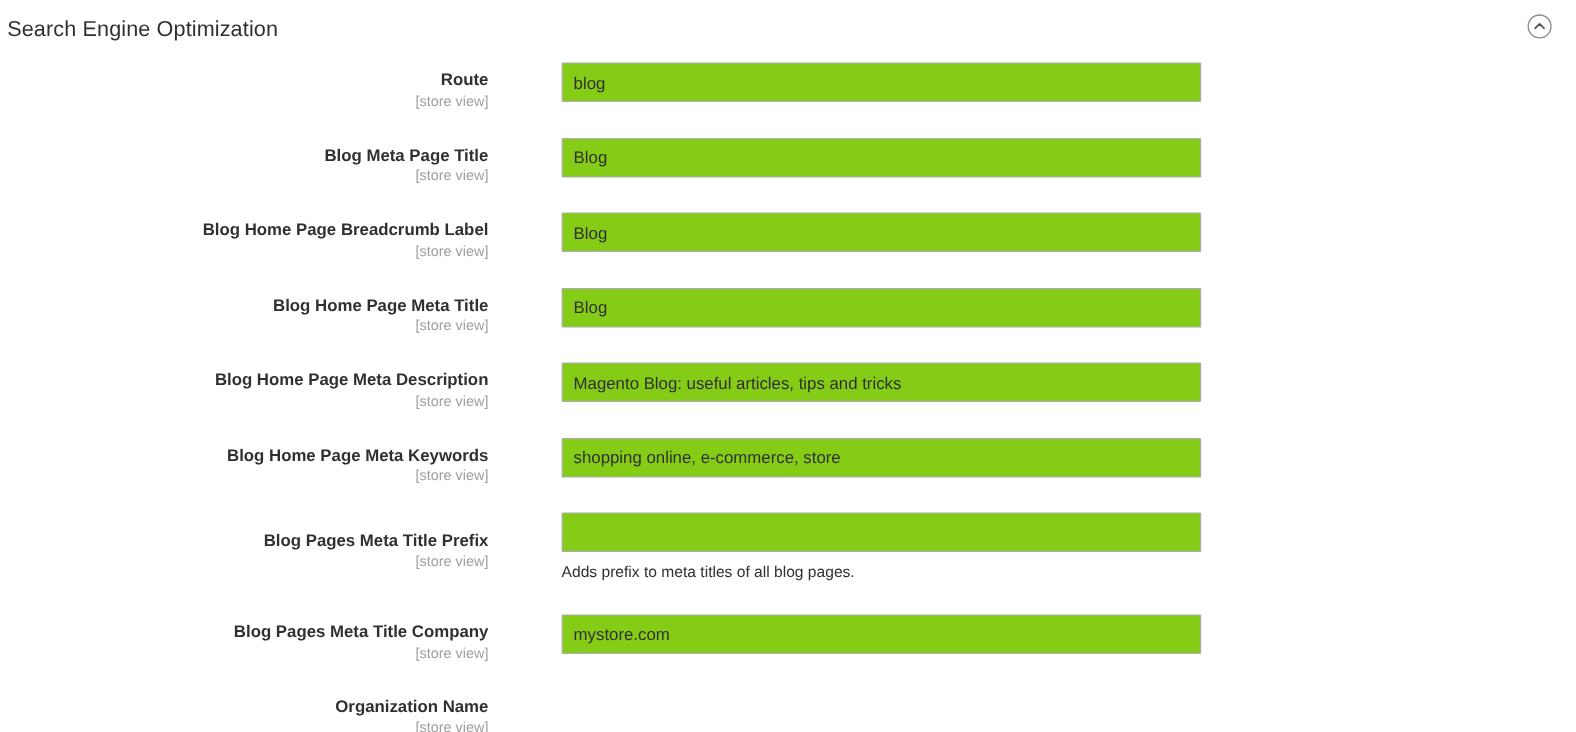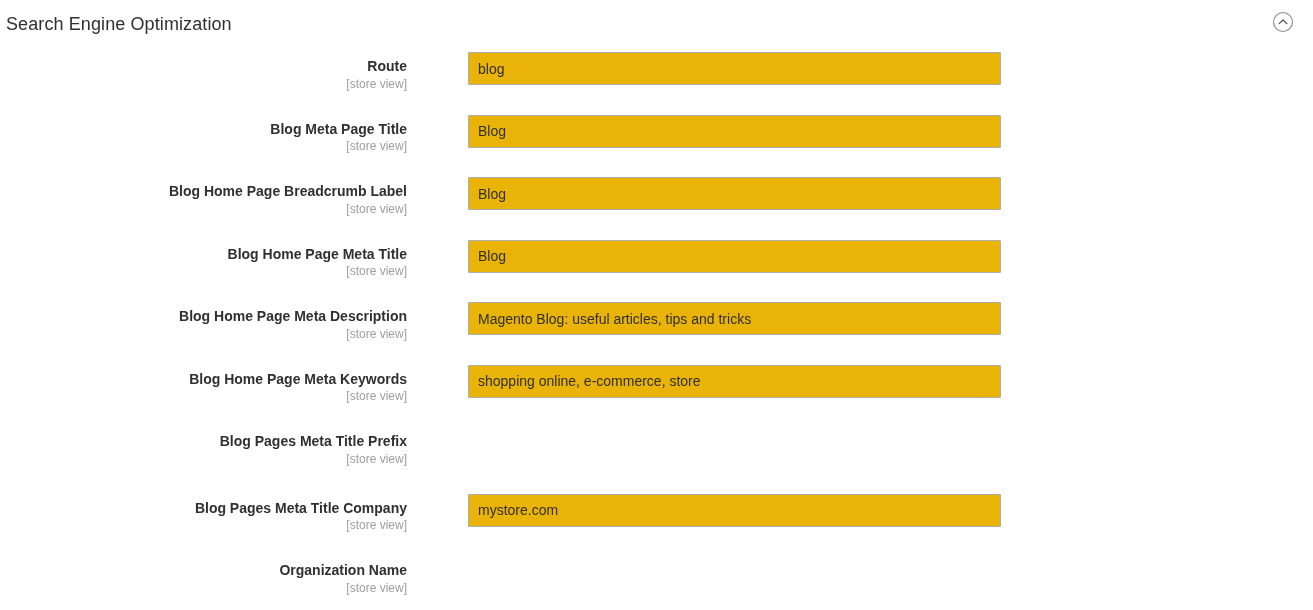--- a/index.html
+++ b/index.html
@@ -86,21 +86,21 @@
     width: 533px;
     flex: 0 0 533px;
   }
   .field-input {
     display: block;
     width: 533px;
     height: 33px;
     padding: 0 9px;
     border: 1px solid #adadad;
     border-radius: 1px;
-    background: #eab308;
+    background: #84cc16;
     font-family: "Liberation Sans", sans-serif;
     font-size: 14px;
     color: #303030;
     line-height: 31px;
     outline: none;
   }
   .field-input::placeholder { color: #a6a6a6; }
   .field-note {
     margin-top: 9px;
     font-size: 13px;
@@ -181,20 +181,24 @@
     <div class="field-control-col">
       <input class="field-input" type="text" value="shopping online, e-commerce, store" style="">
     </div>
   </div>
 
   <div class="field-row has-note">
     <div class="field-label-col">
       <span class="field-label">Blog Pages Meta Title Prefix</span>
       <span class="field-scope">[store view]</span>
     </div>
+    <div class="field-control-col">
+      <input class="field-input" type="text" value="" style="">
+      <div class="field-note">Adds prefix to meta titles of all blog pages.</div>
+    </div>
   </div>
 
   <div class="field-row">
     <div class="field-label-col">
       <span class="field-label">Blog Pages Meta Title Company</span>
       <span class="field-scope">[store view]</span>
     </div>
     <div class="field-control-col">
       <input class="field-input" type="text" value="mystore.com" style="">
     </div>

